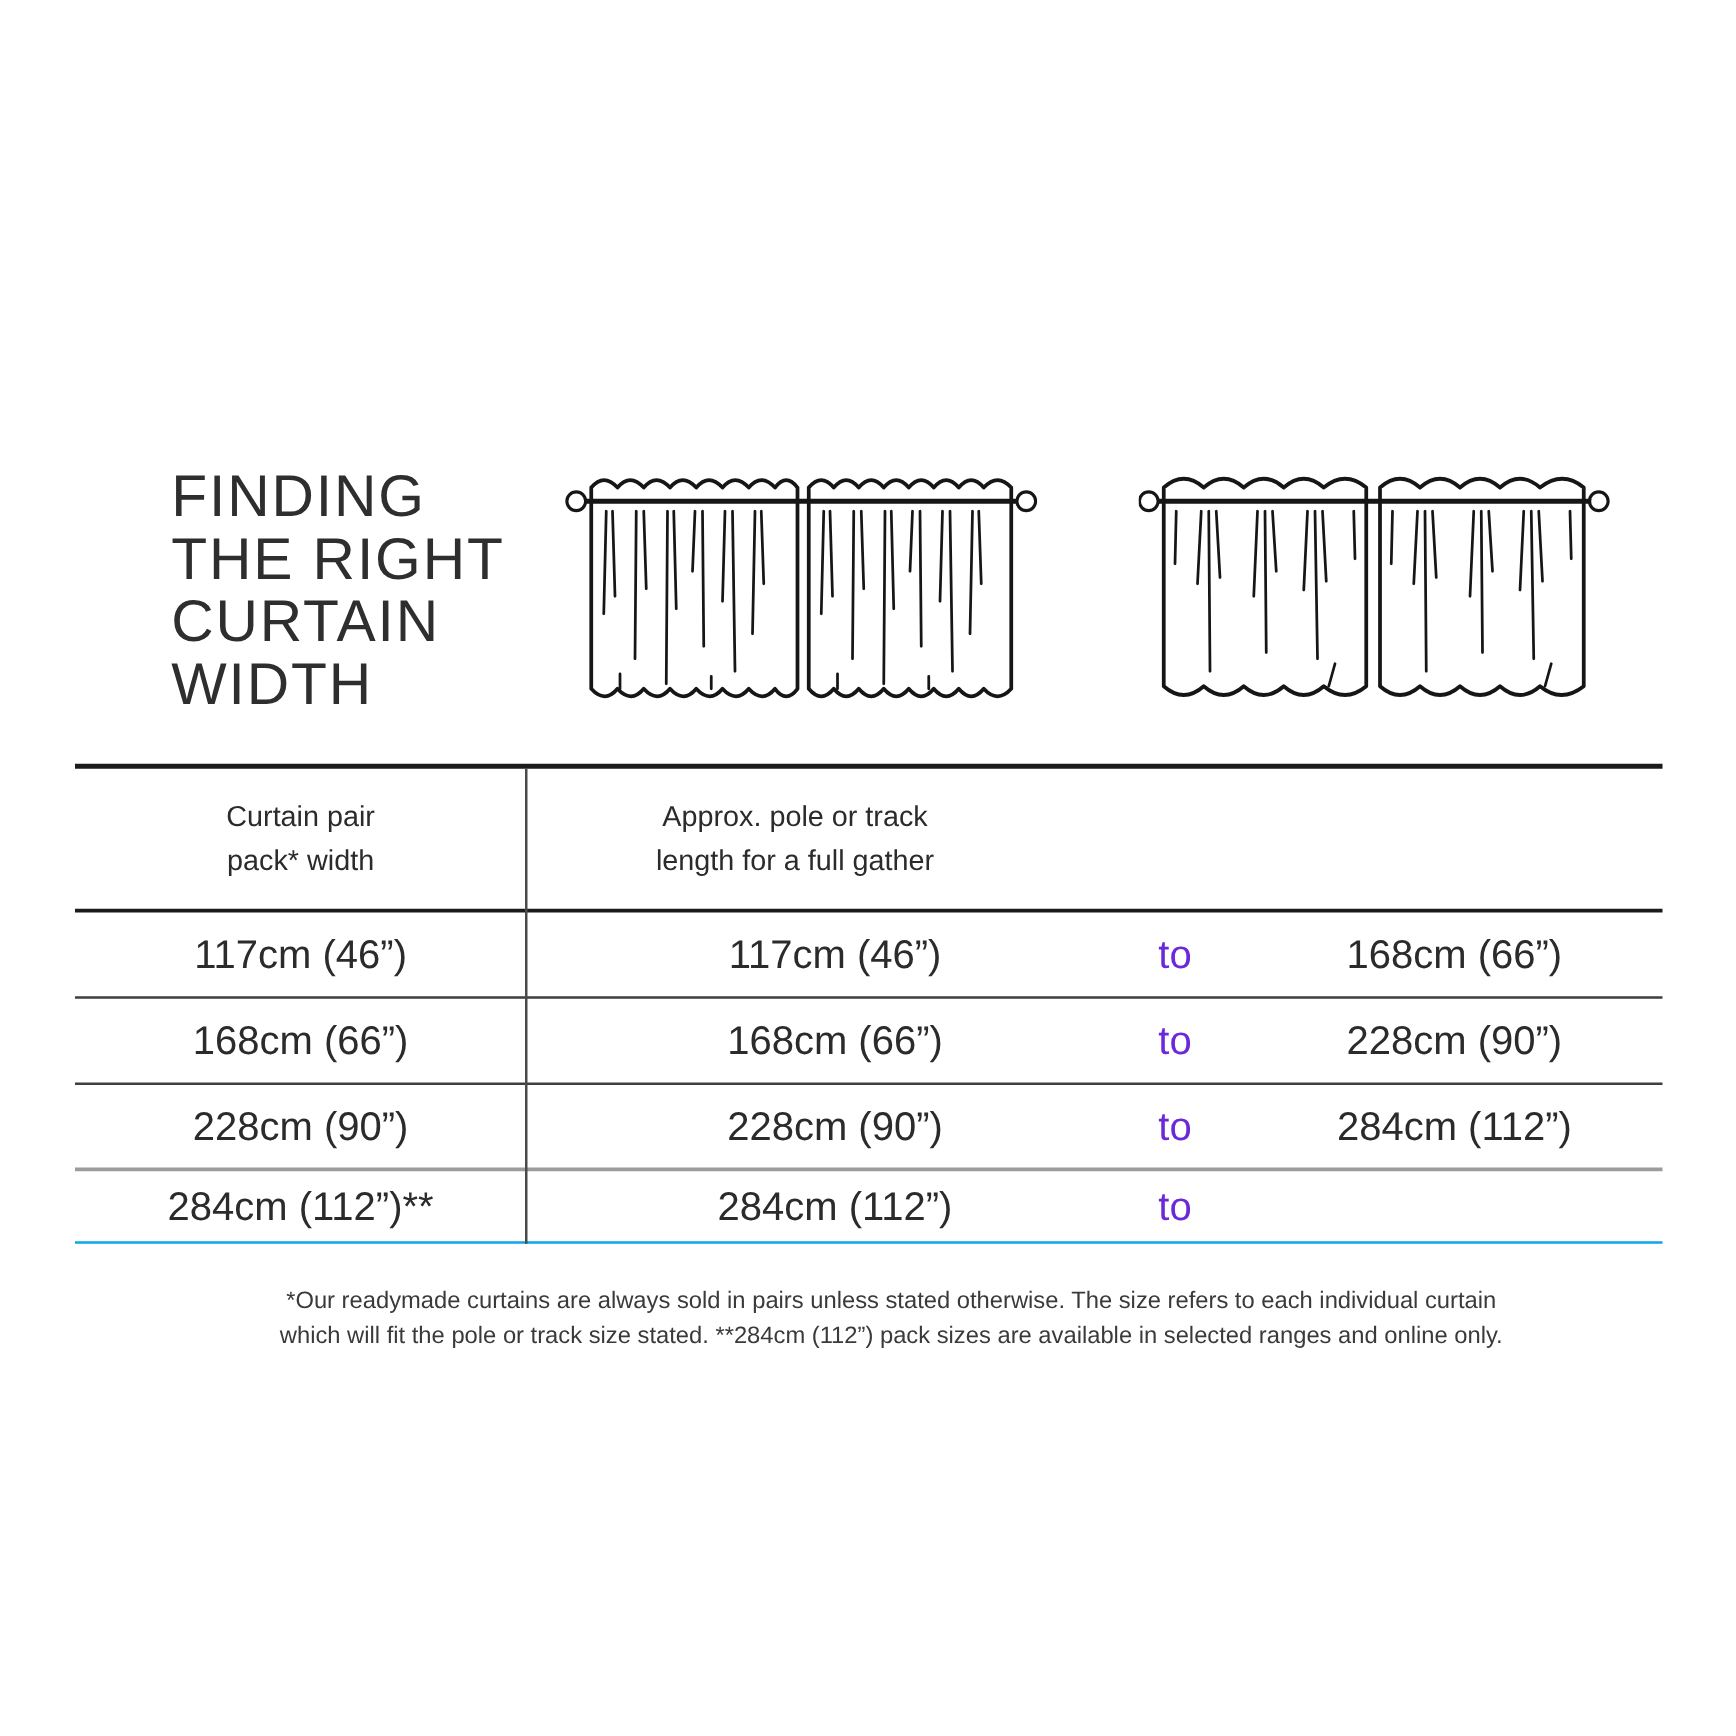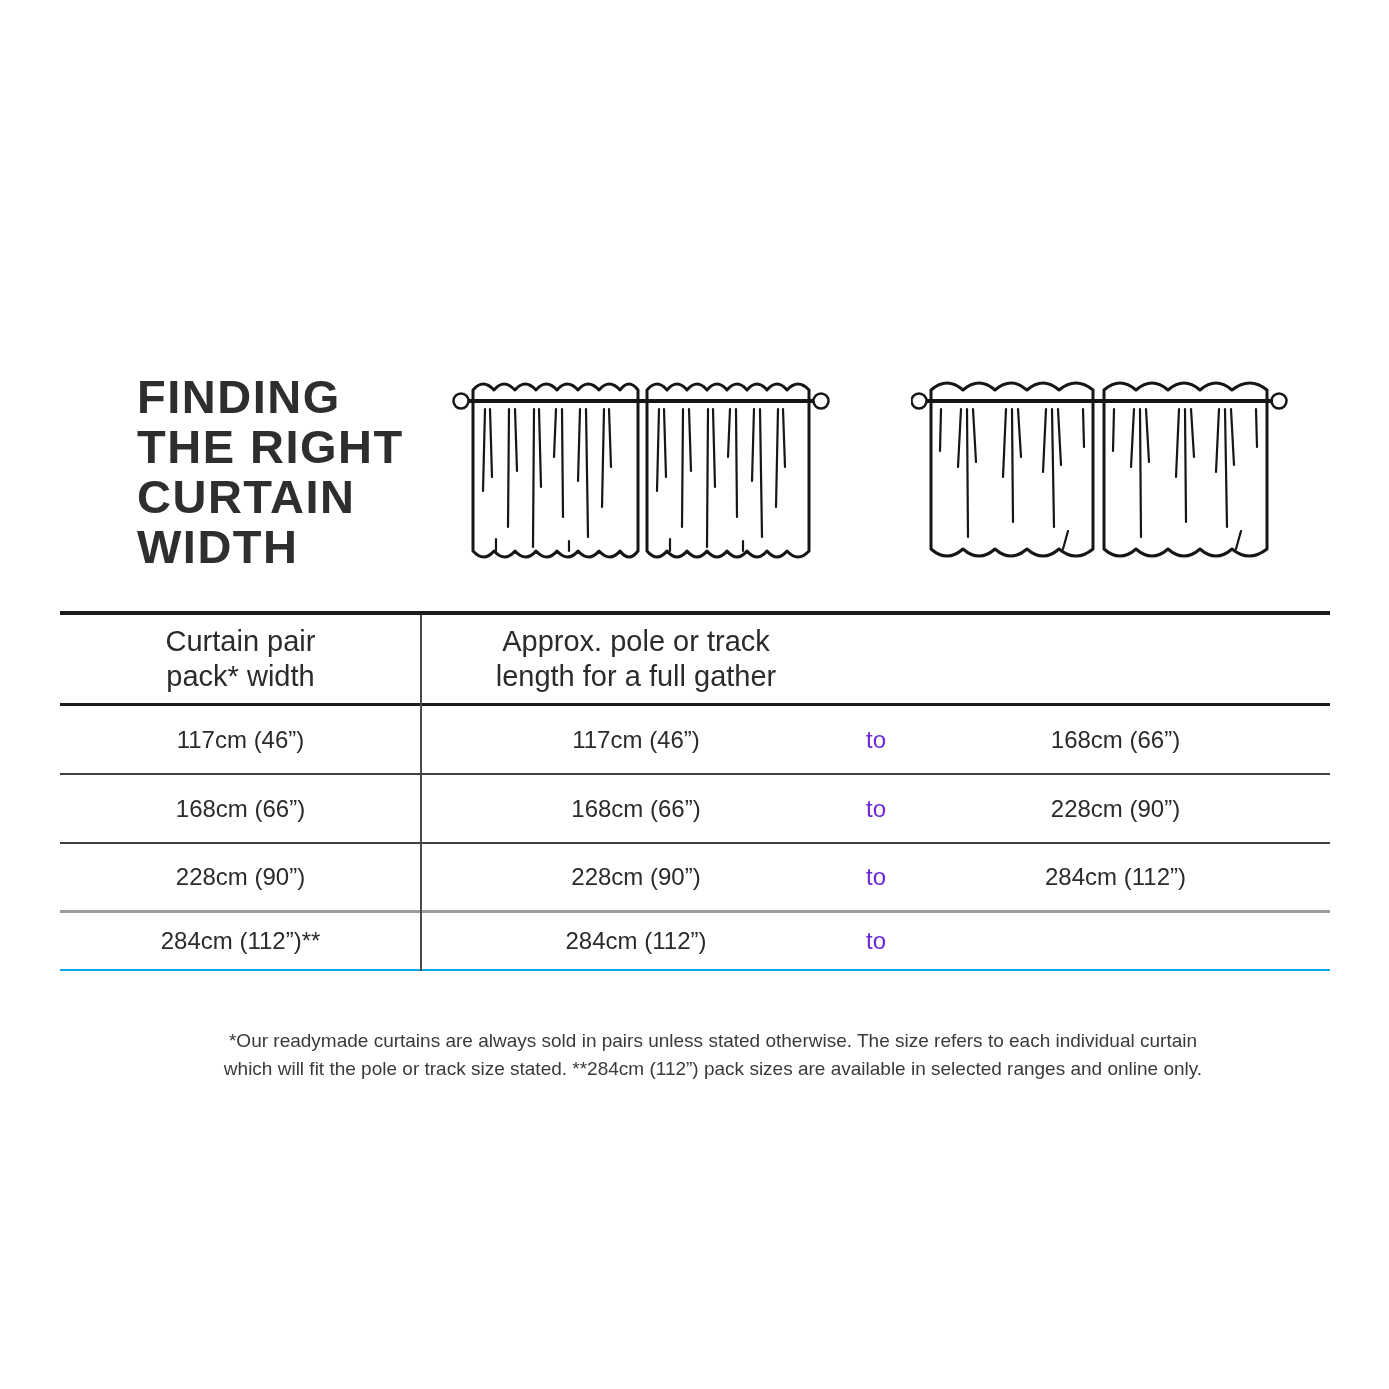--- a/index.html
+++ b/index.html
@@ -6,21 +6,21 @@
   body {
     width: 1389px; height: 1389px;
     background: #ffffff;
     position: relative;
     font-family: "Liberation Sans", sans-serif;
     color: #2d2d2d;
   }
   .page-title {
     position: absolute;
     left: 137px; top: 372px;
-    font-size: 47px; font-weight: 700;
+    font-size: 47px; font-weight: 400;
     line-height: 50px; letter-spacing: 1.5px;
     color: #2e2e2e;
     white-space: pre-line;
     margin: 0;
   }
   .illustration { position: absolute; top: 379px; }
   .illustration.full { left: 452px; }
   .illustration.relaxed { left: 911px; }
 
   .size-table {
@@ -34,25 +34,25 @@
     left: 360px; top: 0; bottom: 0;
     width: 2px; background: #4a4a4a;
   }
   .thead, .trow {
     display: grid;
     grid-template-columns: 361px 430px 50px 1fr;
     align-items: center;
     box-sizing: border-box;
   }
   .thead {
-    height: 91px;
+    height: 115px;
     border-bottom: 3px solid #1b1b1b;
-    font-size: 29px; line-height: 35px;
+    font-size: 23px; line-height: 35px;
   }
-  .trow { height: 69px; font-size: 24px; }
+  .trow { height: 69px; font-size: 32px; gap: 32px; }
   .trow.sep-black { border-bottom: 2px solid #3f3f3f; }
   .trow.sep-gray  { border-bottom: 3px solid #9c9c9c; }
   .trow:last-child { border-bottom: 2px solid #0ea5e9; height: 58px; }
   .cell { text-align: center; white-space: pre-line; color: #2b2b2b; }
   .to-cell { text-align: center; color: #6d28d9; }
 
   .footnote {
     position: absolute;
     left: 78px; top: 1008px; width: 1270px;
     text-align: center;

